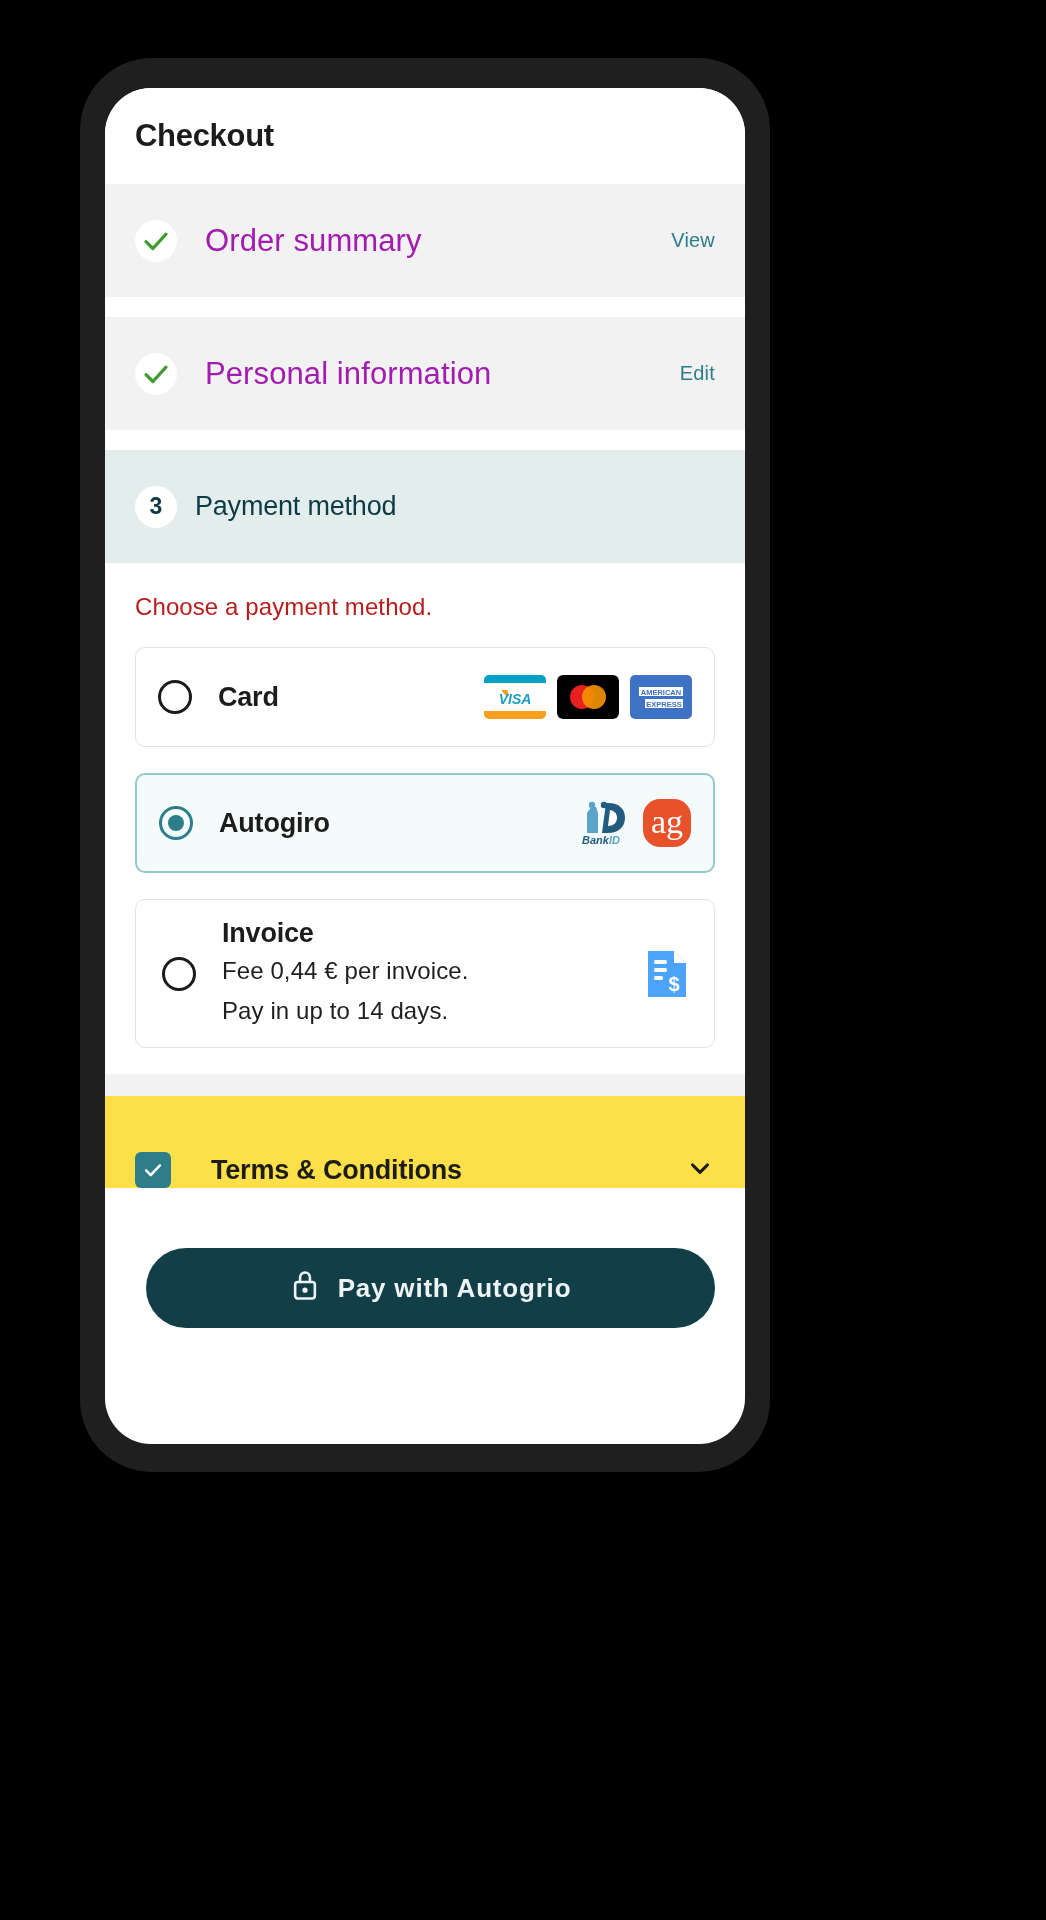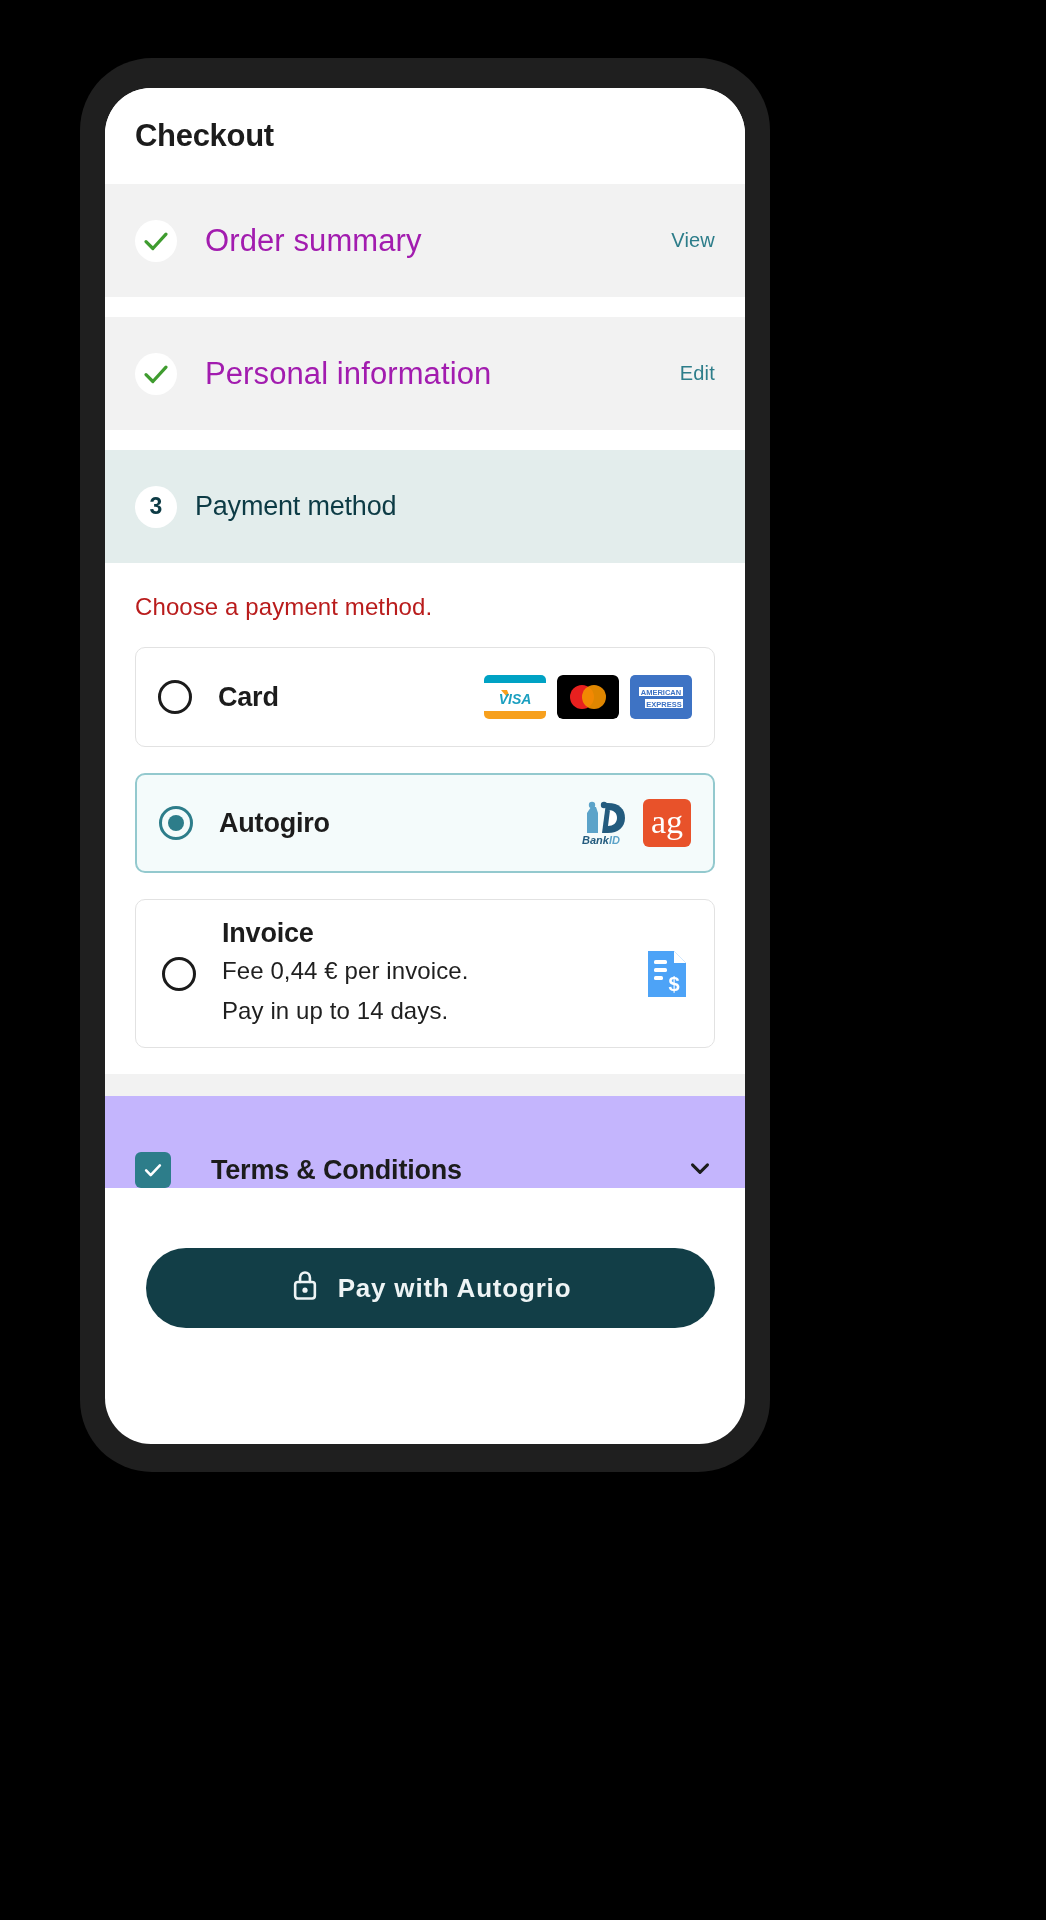--- a/index.html
+++ b/index.html
@@ -151,39 +151,39 @@
     letter-spacing: 0.1px;
   }
   .opt-logos { display: flex; align-items: center; gap: 11px; flex: 0 0 auto; }
 
   
   .brand { width: 62px; height: 44px; border-radius: 5px; overflow: hidden; flex: 0 0 auto; }
 
   
   .bankid { width: 54px; height: 48px; flex: 0 0 auto; }
   .ag-logo {
-    width: 48px; height: 48px; border-radius: 6px;
+    width: 48px; height: 48px; border-radius: 17px;
     background: #e8522a; flex: 0 0 auto;
     display: flex; align-items: center; justify-content: center;
   }
   .ag-logo span {
     color: #ffffff; font-family: "Liberation Serif", serif;
     font-size: 34px; line-height: 1; font-weight: 400;
     transform: translateY(-1px);
   }
   .invoice-icon { width: 42px; height: 50px; flex: 0 0 auto; }
 
   
   .band { height: 22px; background: #f2f2f2; }
 
   
   .terms-row {
     display: flex; align-items: center;
     padding: 56px 30px 0 30px;
-    background: #c4b5fd;
+    background: #fde047;
   }
   .checkbox {
     width: 36px; height: 36px;
     border-radius: 6px;
     background: #2d7d8a;
     display: flex; align-items: center; justify-content: center;
     flex: 0 0 auto;
   }
   .terms-label {
     flex: 1 1 auto;

